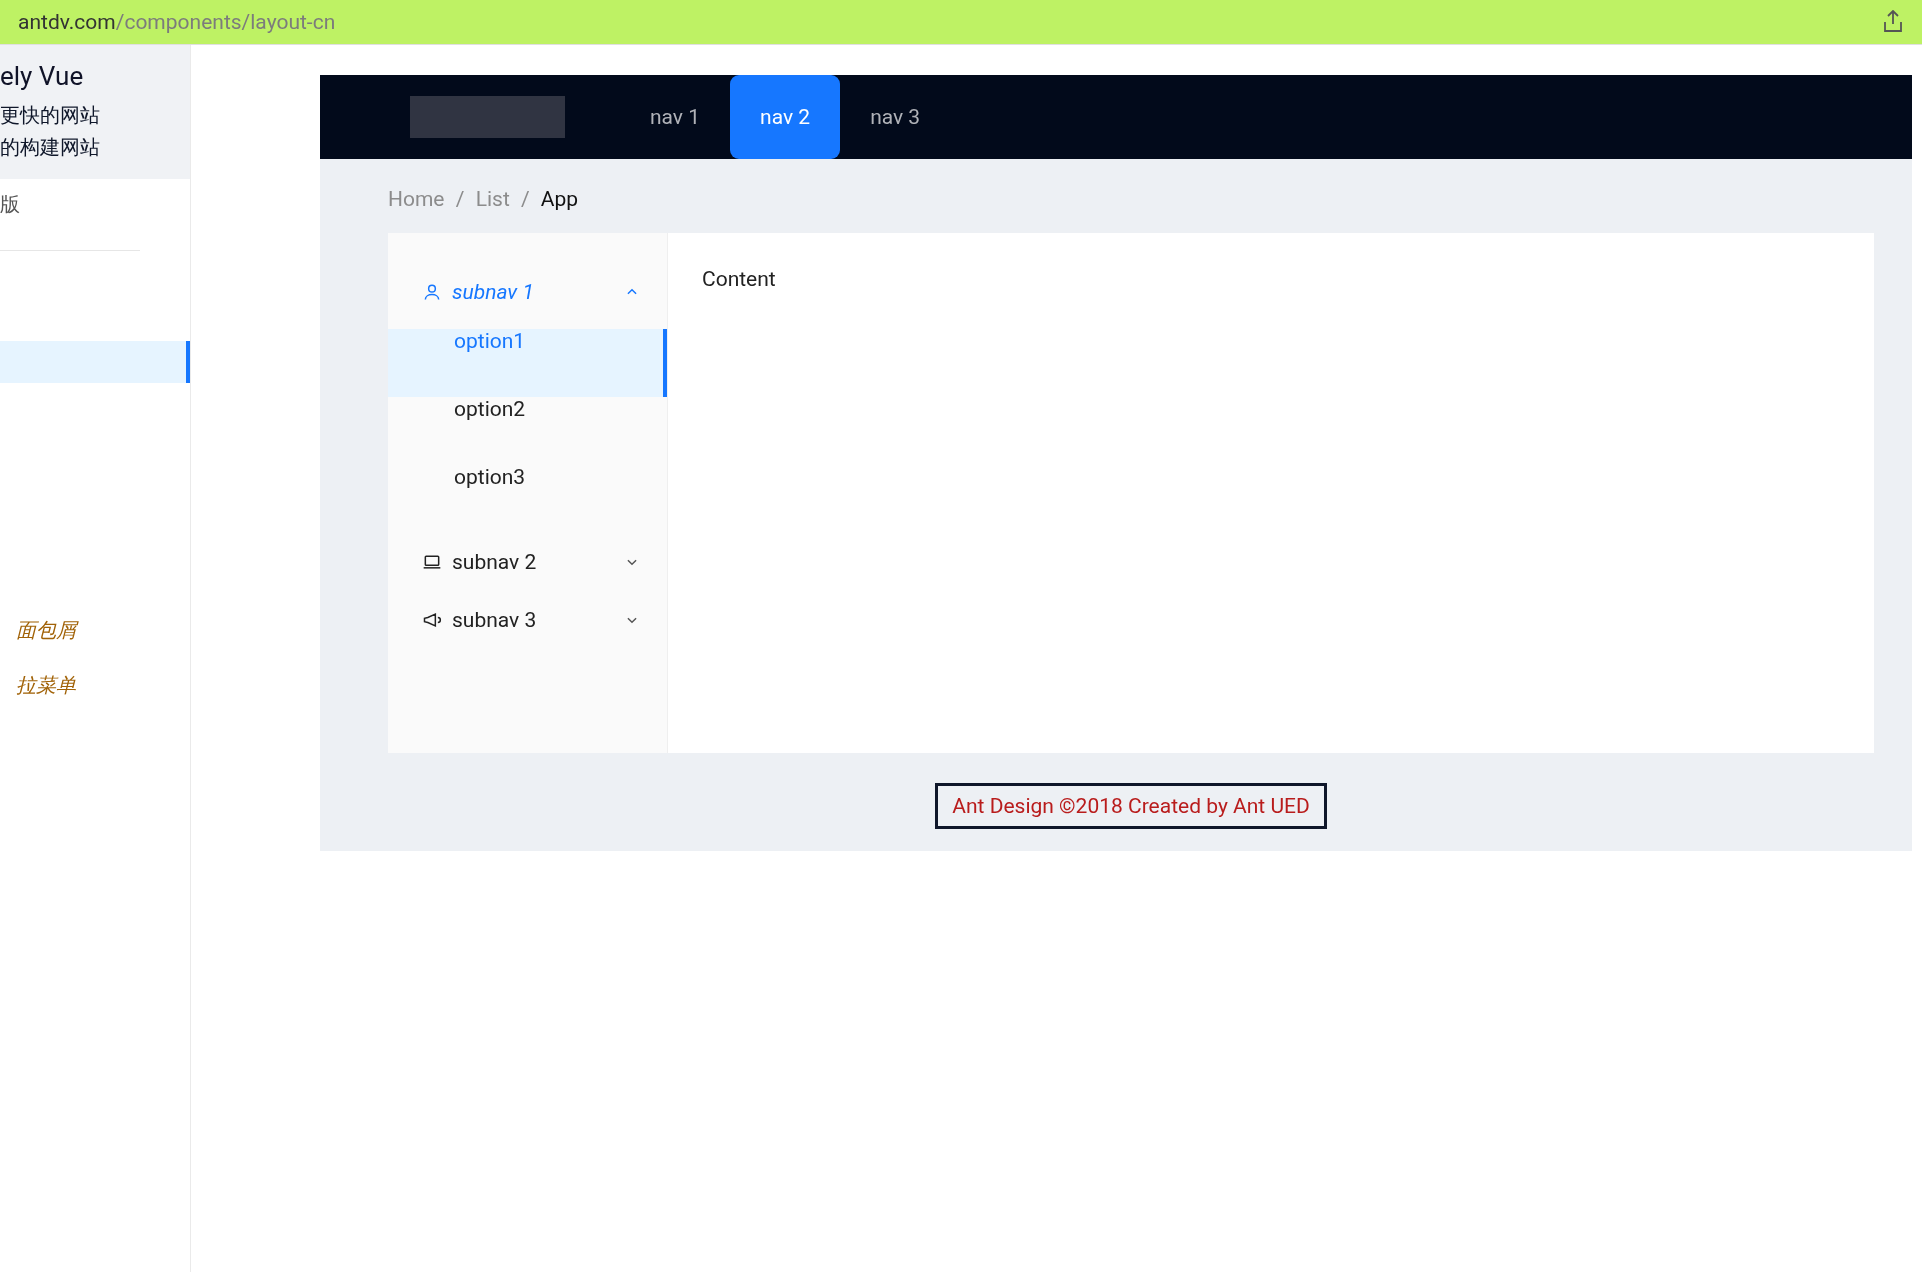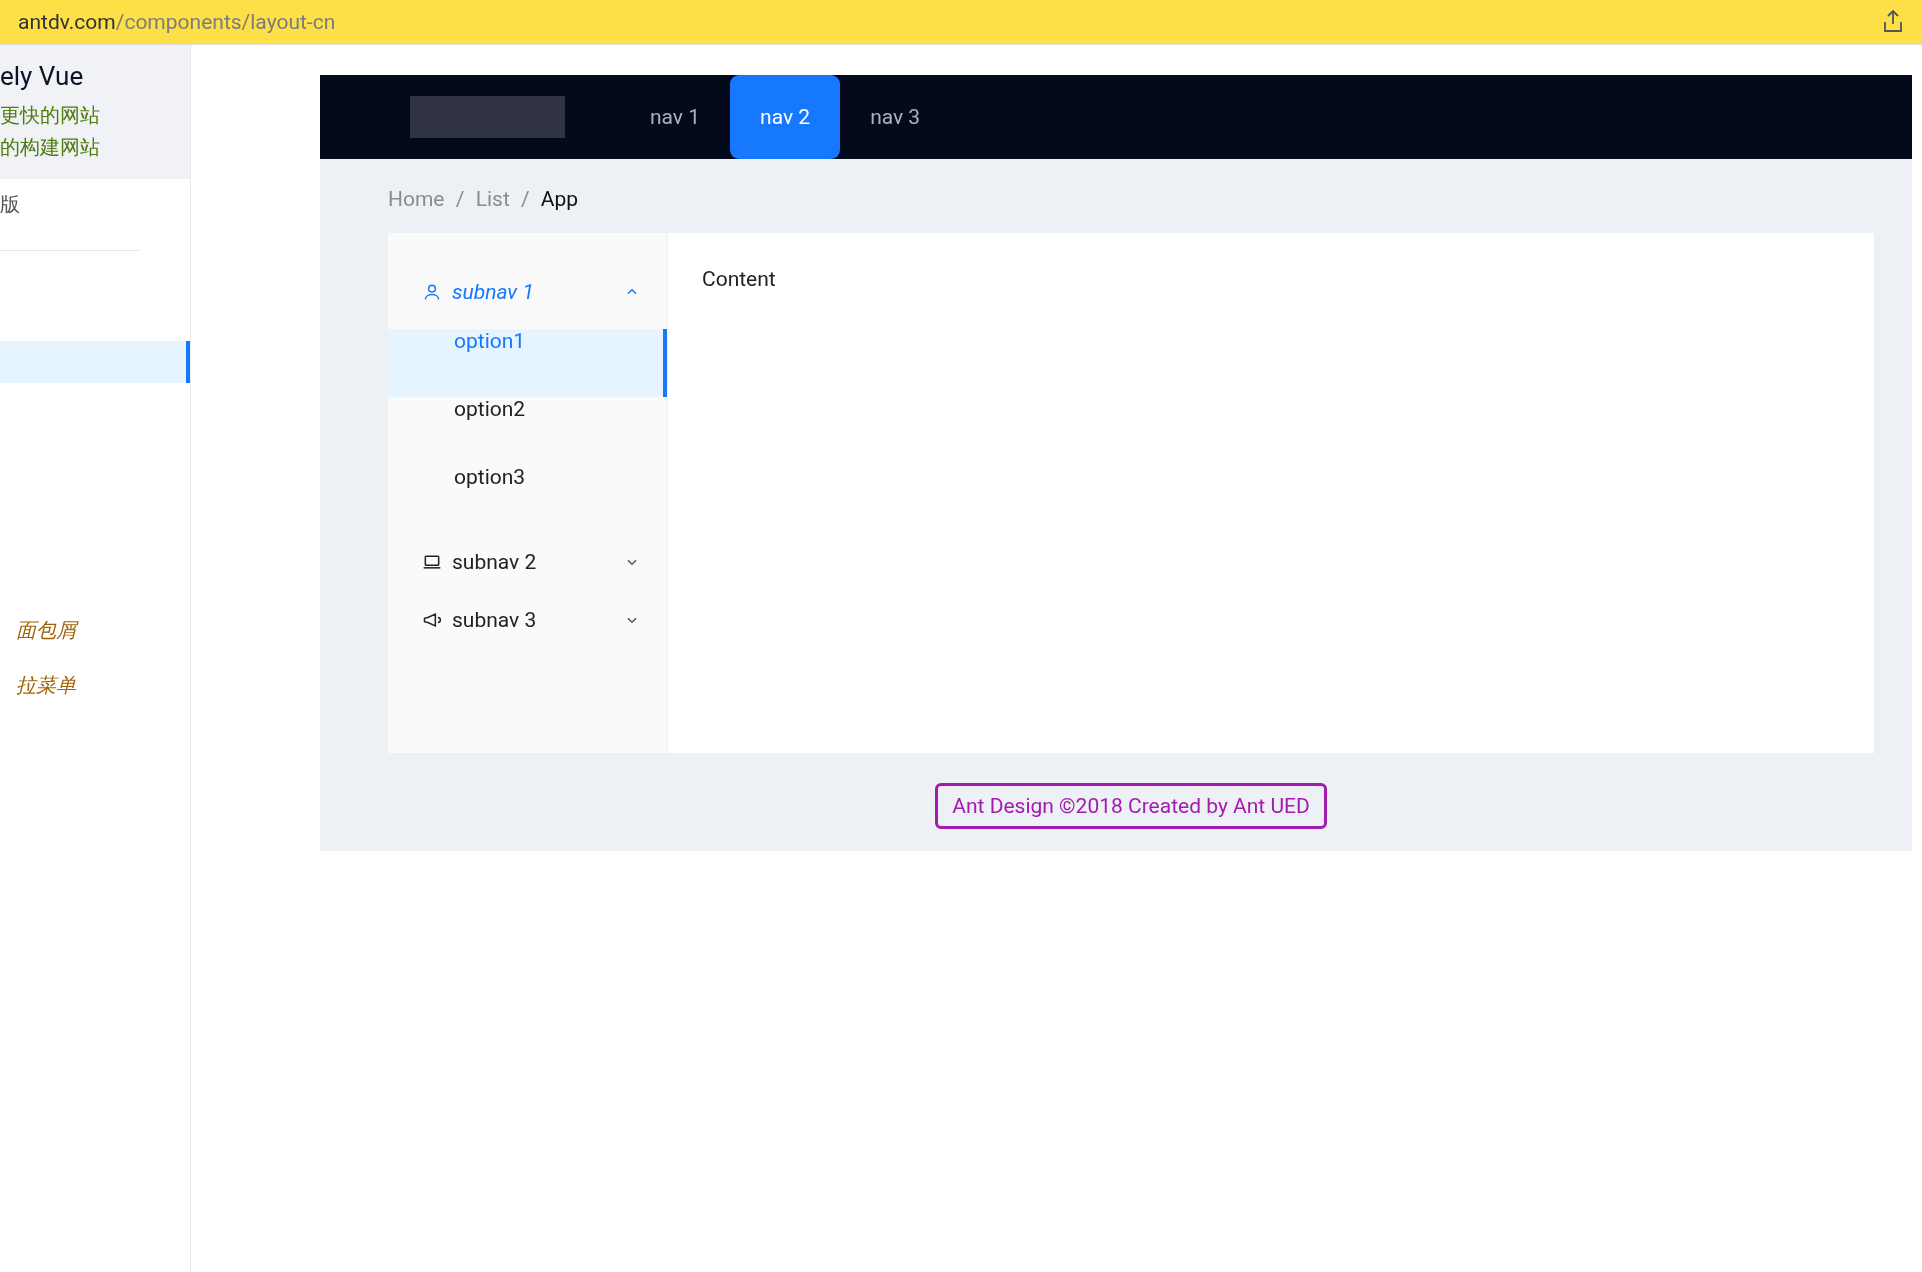--- a/index.html
+++ b/index.html
@@ -1,19 +1,19 @@
 <!DOCTYPE html>
 <html><head>
 <meta charset="utf-8">
 <style>
   * { box-sizing: border-box; margin: 0; padding: 0; }
   html, body { width: 100%; height: 100%; font-family: -apple-system, BlinkMacSystemFont, "Segoe UI", Roboto, "Helvetica Neue", Arial, sans-serif; background: #fff; color: #000; }
   .browser-bar {
     height: 45px;
-    background: #fde047;
+    background: #bef264;
     display: flex;
     align-items: center;
     padding: 0 18px;
     font-size: 21px;
     color: #333;
     border-bottom: 1px solid #e0e0e0;
   }
   .browser-bar .url-rest { color: #7c7c7c; }
   .browser-bar .share { margin-left: auto; color: #555; font-size: 22px; }
 
@@ -28,21 +28,21 @@
     border-right: none;
     overflow: hidden;
     font-size: 20px;
     color: #333;
   }
   .left-sidebar .block-top {
     background: #f0f2f5;
     padding: 12px 10px 16px 0;
   }
   .left-sidebar .title { font-size: 26px; color: #101328; padding: 4px 0 8px 0; }
-  .left-sidebar .sub  { font-size: 20px; color: #4d7c0f; line-height: 1.6; }
+  .left-sidebar .sub  { font-size: 20px; color: #0f172a; line-height: 1.6; }
   .left-sidebar .item { padding: 12px 0 12px 0; color: #555; font-size: 20px; }
   .left-sidebar .divider { border-top: 1px solid #e6e6e6; margin: 20px 0; width: 140px; }
   .left-sidebar .gap { height: 70px; }
   .left-sidebar .selected {
     background: #e6f4ff;
     border-right: 4px solid #1677ff;
     height: 42px;
   }
   .left-sidebar .bot-item { padding: 14px 16px; color: #a16207; font-size: 20px; font-style: italic; }
 
@@ -145,25 +145,25 @@
     color: #222;
   }
 
   .footer {
     background: #edf0f4;
     text-align: center;
     padding: 30px 0 22px 0;
   }
   .footer-box {
     display: inline-block;
-    border: 3px solid #a21caf;
-    border-radius: 6px;
+    border: 3px solid #0f172a;
+    border-radius: 0;
     padding: 8px 14px;
     font-size: 21px;
-    color: #a21caf;
+    color: #b91c1c;
   }
 
   svg { display: block; }
 </style>
 </head>
 <body>
 
 <div class="browser-bar">
   <span>antdv.com</span>
     <span class="url-rest">/components/layout-cn</span>

